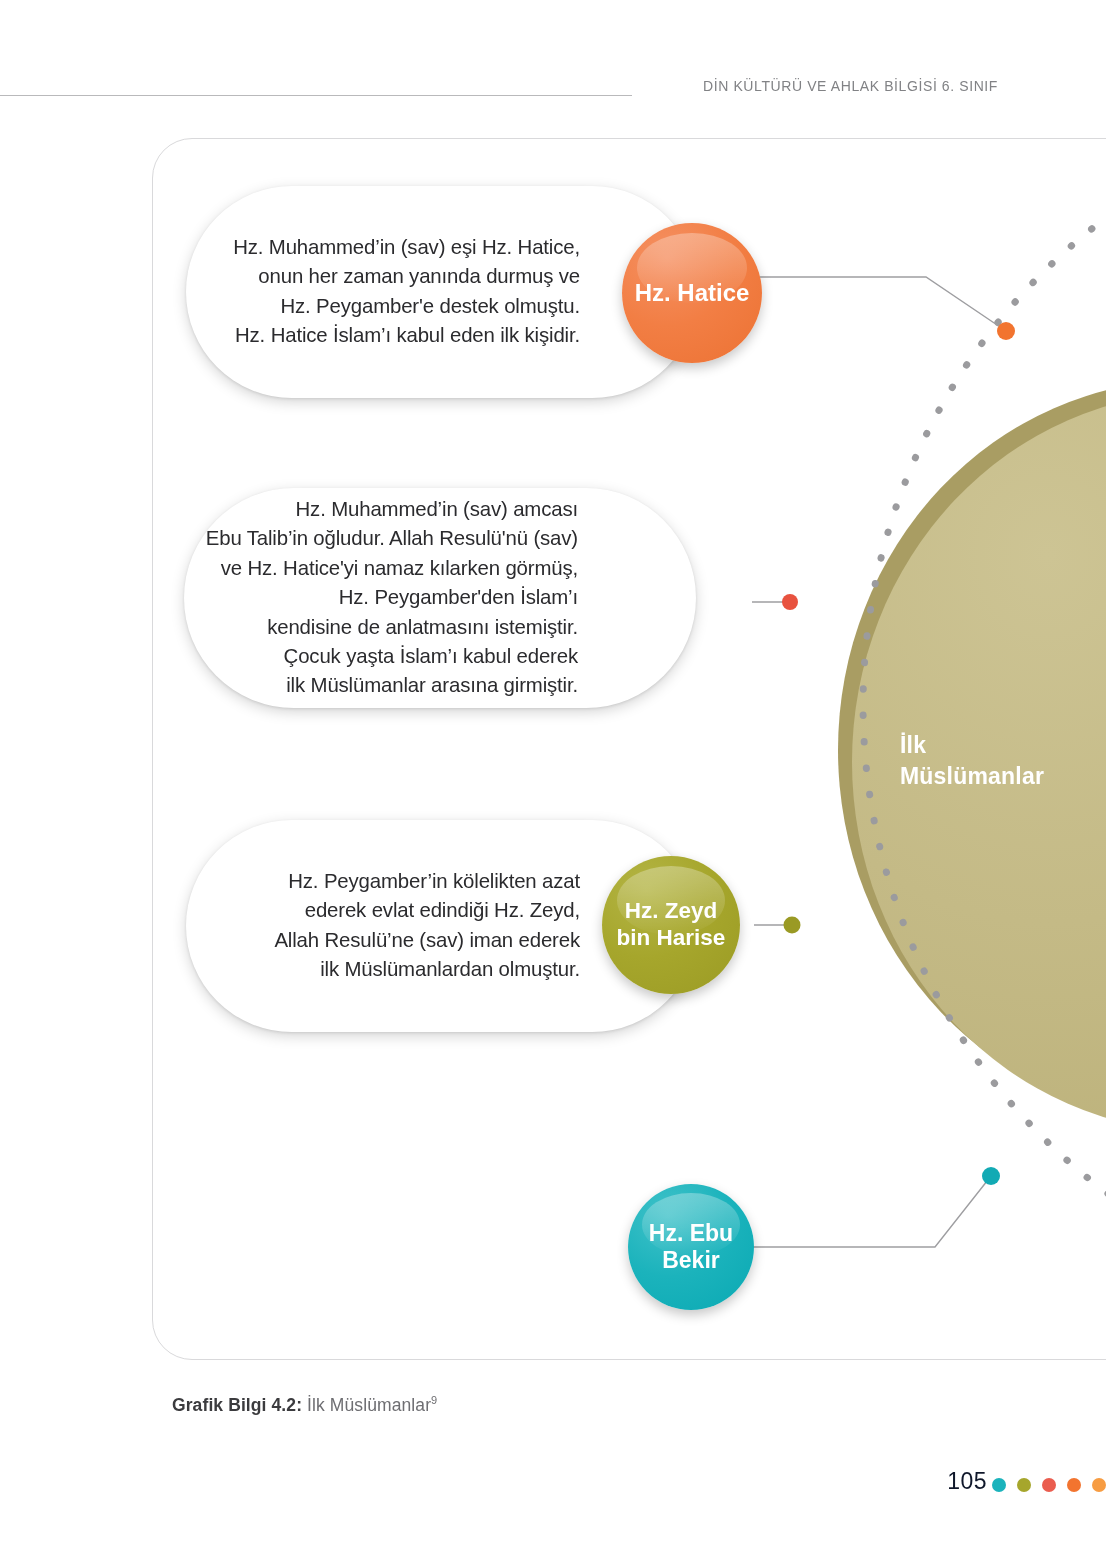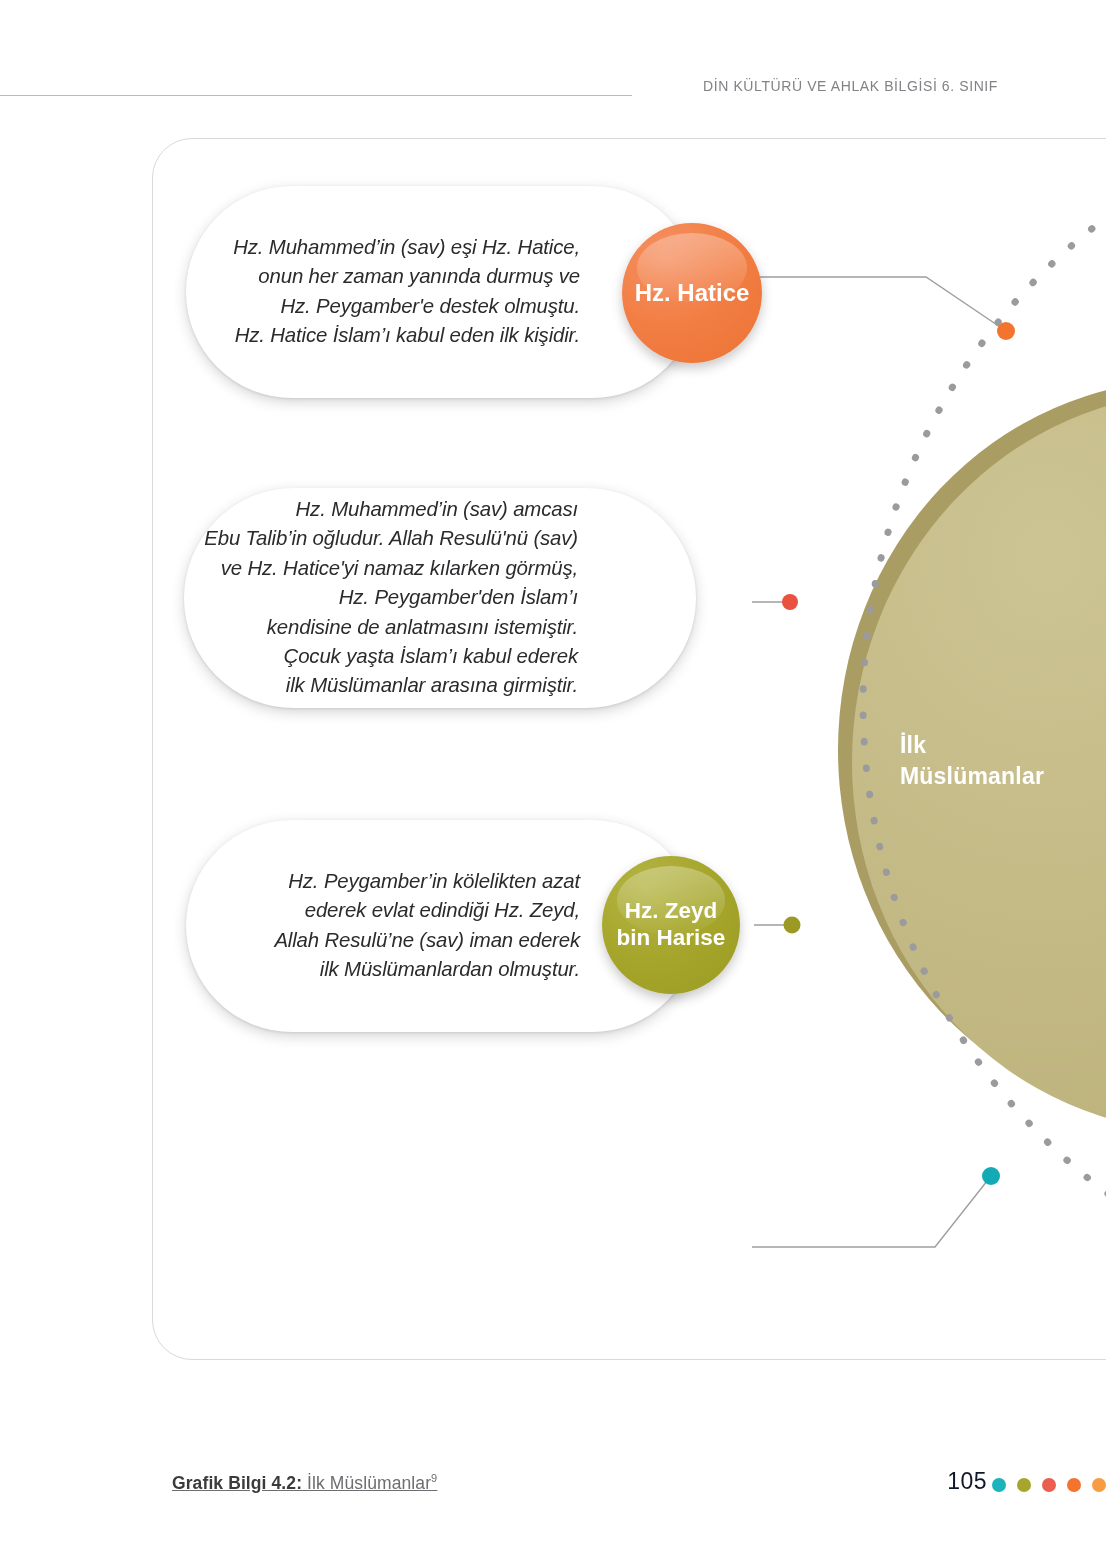--- a/index.html
+++ b/index.html
@@ -113,21 +113,20 @@
     position: absolute;
     right: 118px;
     top: 50%;
     transform: translateY(-50%);
     text-align: right;
     color: #2b2b2e;
     font-size: 20.4px;
     line-height: 1.44;
     white-space: pre-line;
     letter-spacing: -0.15px;
-    font-style: italic;
   }
 
   .card-1 { left: 186px; top: 186px;  width: 512px; height: 212px; }
   .card-2 { left: 184px; top: 488px;  width: 512px; height: 220px; }
   .card-3 { left: 186px; top: 820px;  width: 512px; height: 212px; }
   .card-4 { left: 186px; top: 1140px; width: 512px; height: 212px; }
 
   
   .bubble {
     position: absolute;
@@ -172,25 +171,24 @@
   .bubble-4 {
     left: 628px; top: 1184px; width: 126px; height: 126px;
     font-size: 23px;
     background: radial-gradient(circle at 32% 25%, #41c2c9 0%, #1bb3bc 48%, #0aa9b3 100%);
   }
 
   
   .caption {
     position: absolute;
     left: 172px;
-    top: 1472px;
+    top: 1394px;
     font-size: 17.5px;
     color: #6e6e72;
     letter-spacing: 0.1px;
-    text-decoration: underline;
   }
   .caption b { color: #3b3b3e; font-weight: 700; }
   .caption sup { font-size: 11px; }
 
   
   .page-number {
     position: absolute;
     right: 119px;
     top: 1468px;
     font-size: 23px;
@@ -271,20 +269,24 @@
     <div class="card-text">Hz. Peygamber’in kölelikten azat
 ederek evlat edindiği Hz. Zeyd,
 Allah Resulü’ne (sav) iman ederek
 ilk Müslümanlardan olmuştur.</div>
   </div>
   <div class="bubble bubble-3">
     <span style="white-space:pre-line">Hz. Zeyd
 bin Harise</span>
   </div>
 
+  <div class="bubble bubble-4">
+    <span style="white-space:pre-line">Hz. Ebu
+Bekir</span>
+  </div>
 
   <div class="caption">
     <b>Grafik Bilgi 4.2:</b><span> İlk Müslümanlar</span><sup>9</sup>
   </div>
 
   <div class="page-number">105</div>
   <div class="footer-dots">
       <i style="background: rgb(27, 179, 188);"></i>
       <i style="background: rgb(166, 166, 44);"></i>
       <i style="background: rgb(234, 93, 79);"></i>

